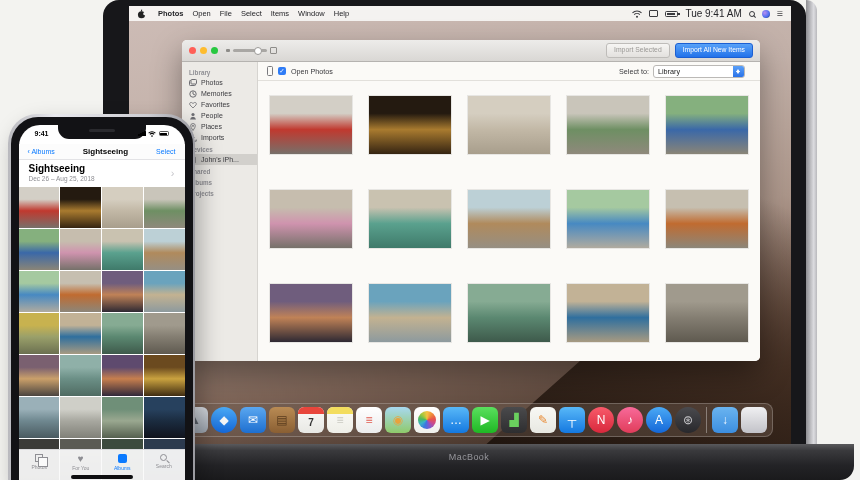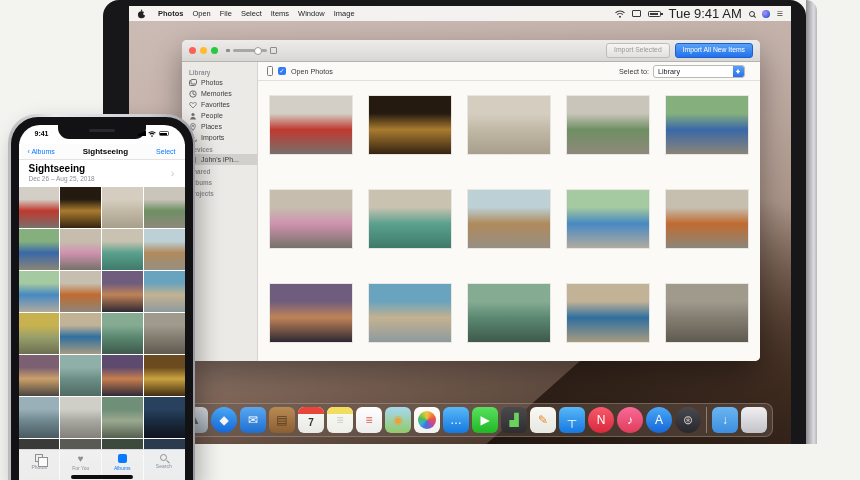--- a/index.html
+++ b/index.html
@@ -36,21 +36,21 @@
   .battery { width:13px; height:6px; border:1px solid #3a3a3e; border-radius:1.5px; position:relative; }
   .battery::before { content:''; position:absolute; left:1px; top:1px; bottom:1px; width:8px; background:#3a3a3e; }
   .battery::after { content:''; position:absolute; right:-2.5px; top:1px; width:1.5px; height:2px; background:#3a3a3e; }
   .display-ic { width:9px; height:7px; border:1px solid #3a3a3e; border-radius:1px; }
   .search-ic { width:6px; height:6px; border:1.2px solid #3a3a3e; border-radius:50%; position:relative; }
   .search-ic::after { content:''; position:absolute; right:-2.5px; bottom:-2px; width:3px; height:1.2px;
     background:#3a3a3e; transform:rotate(45deg); }
   .siri-ic { width:8px; height:8px; border-radius:50%;
     background:radial-gradient(circle at 35% 35%, #b78ef0, #4a6df0 60%, #18203a); }
   .nc-ic { font-size:7px; color:#3a3a3e; }
-  .mb-time { font-size:13px;text-align:center; }
+  .mb-time { font-size:10px;text-align:center; }
 
   
   .photos-window { position:absolute; left:53px; top:34px; width:578px; height:321px;
     border-radius:5px; overflow:hidden; background:#fbfaf7;
     box-shadow:0 12px 30px rgba(0,0,0,.38); z-index:4; }
   .titlebar { position:absolute; left:0; top:0; right:0; height:22px;
     background:linear-gradient(180deg,#edecea,#d9d7d4); border-bottom:1px solid #b5b3b0;
     display:flex; align-items:center; padding:0 7px; gap:4px; }
   .tl { width:7px; height:7px; border-radius:50%; }
   .tl.red { background:#ff5f57; } .tl.yellow { background:#febc2e; } .tl.green { background:#28c840; }
@@ -166,39 +166,42 @@
   .home-indicator { position:absolute; left:50%; transform:translateX(-50%); bottom:3px;
     width:62px; height:4px; border-radius:2px; background:#0d0d0f; z-index:13; }
 </style>
 </head>
 <body>
 
 <div class="stage" data-name="scene">
 
   <div class="mac-bezel" data-name="macbook-bezel"></div>
   <div class="mac-rim" data-name="macbook-edge"></div>
+  <div class="mac-base" data-name="macbook-base">
+    <span class="mac-base-label" data-name="macbook-brand-label">MacBook</span>
+  </div>
 
   <div class="mac-screen" data-name="macbook-screen">
     <div class="wallpaper" data-name="mojave-wallpaper">
         <div class="dune" data-name="desert-dune"></div>
       </div>
 
     <div class="menu-bar" data-name="macos-menu-bar">
       <svg class="apple" data-name="apple-menu-icon" viewBox="0 0 12 14">
         <circle cx="6" cy="8" r="5" fill="#222"></circle>
         <circle cx="10.6" cy="6.5" r="2.2" fill="#f7f6f4"></circle>
         <rect x="5.4" y="0.6" width="1.4" height="3" rx="0.7" fill="#222" transform="rotate(18 6 2)"></rect>
       </svg>
       <span class="menu-item app" data-name="menu-photos">Photos</span>
       <span class="menu-item" data-name="menu-file">Open</span>
       <span class="menu-item" data-name="menu-edit">File</span>
       <span class="menu-item" data-name="menu-image">Select</span>
       <span class="menu-item" data-name="menu-view">Items</span>
       <span class="menu-item" data-name="menu-window">Window</span>
-      <span class="menu-item" data-name="menu-help">Image</span>
+      <span class="menu-item" data-name="menu-help">Help</span>
       <span class="menu-right">
         <svg width="10" height="8" viewBox="0 0 10 8" data-name="wifi-icon">
           <path d="M0.5 2.8 A6.4 6.4 0 0 1 9.5 2.8" fill="none" stroke="#3a3a3e" stroke-width="1.1"></path>
           <path d="M2.2 4.6 A4 4 0 0 1 7.8 4.6" fill="none" stroke="#3a3a3e" stroke-width="1.1"></path>
           <circle cx="5" cy="6.8" r="1" fill="#3a3a3e"></circle>
         </svg>
         <span class="display-ic" data-name="display-mirroring-icon"></span>
         <span class="battery" data-name="battery-icon"></span>
         <span class="mb-time" data-name="menu-bar-clock">Tue 9:41 AM</span>
         <span class="search-ic" data-name="spotlight-search-icon"></span>

